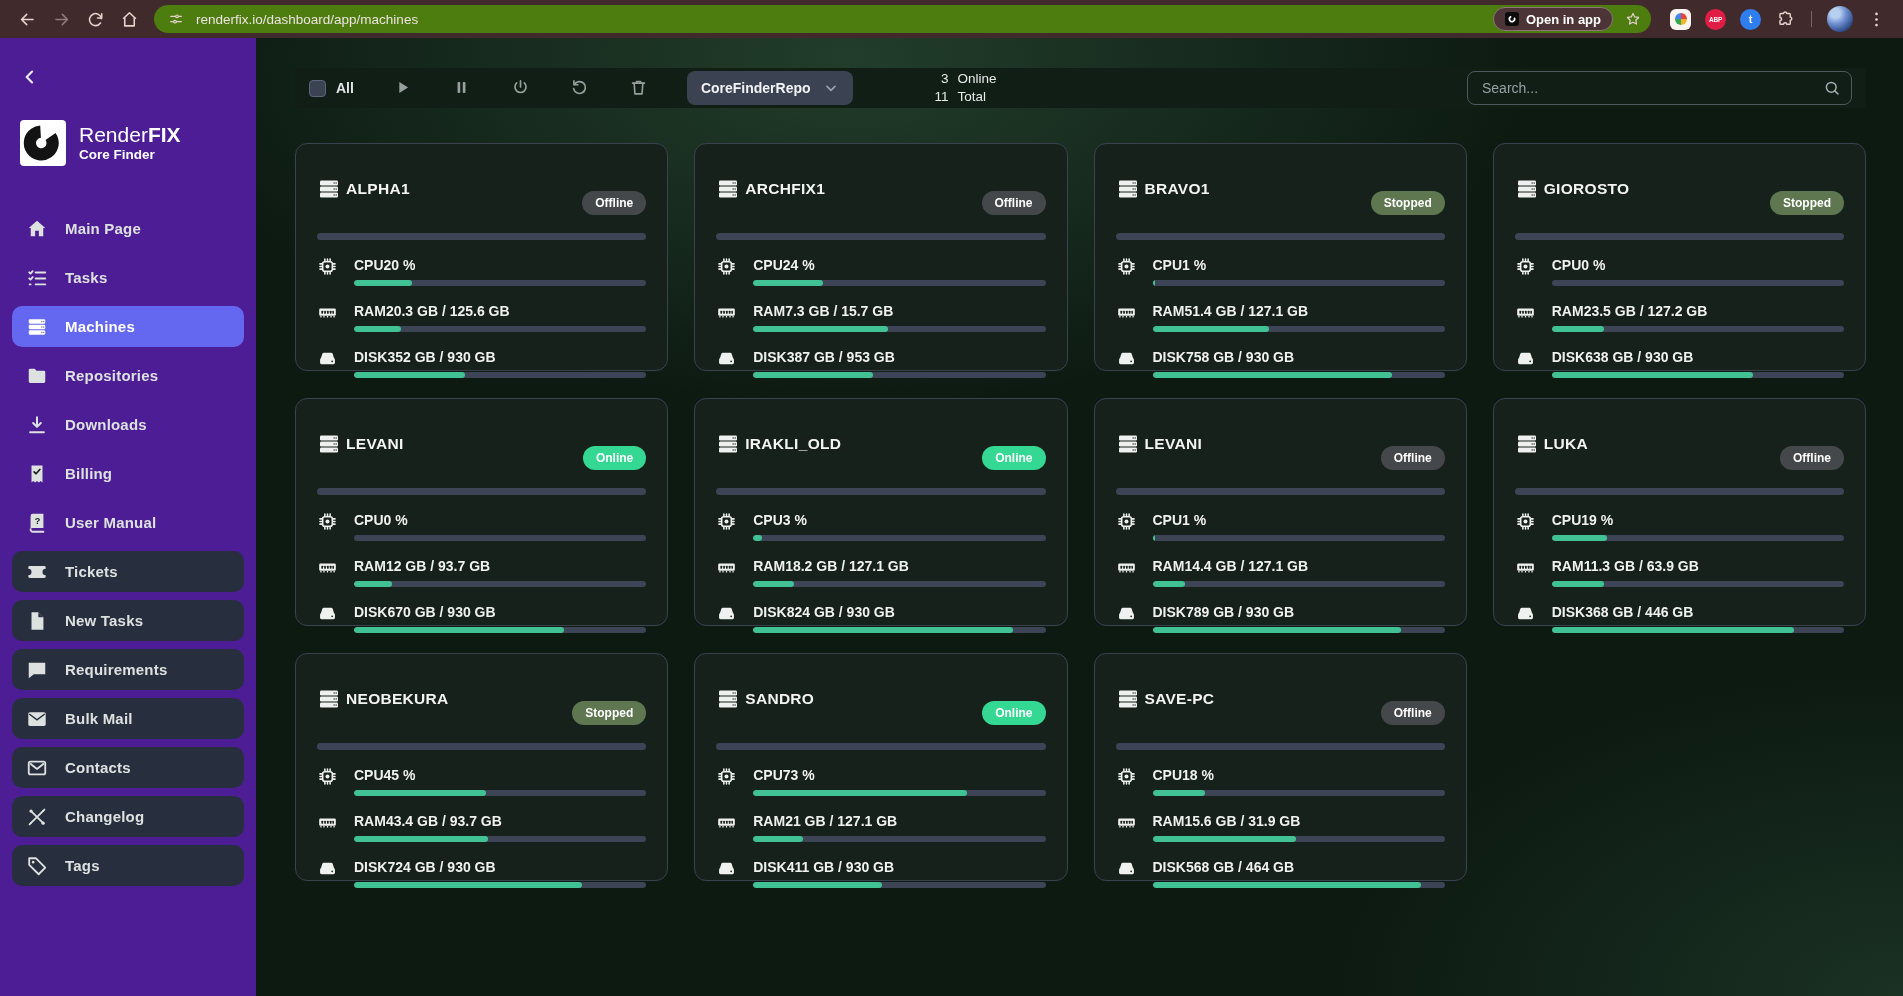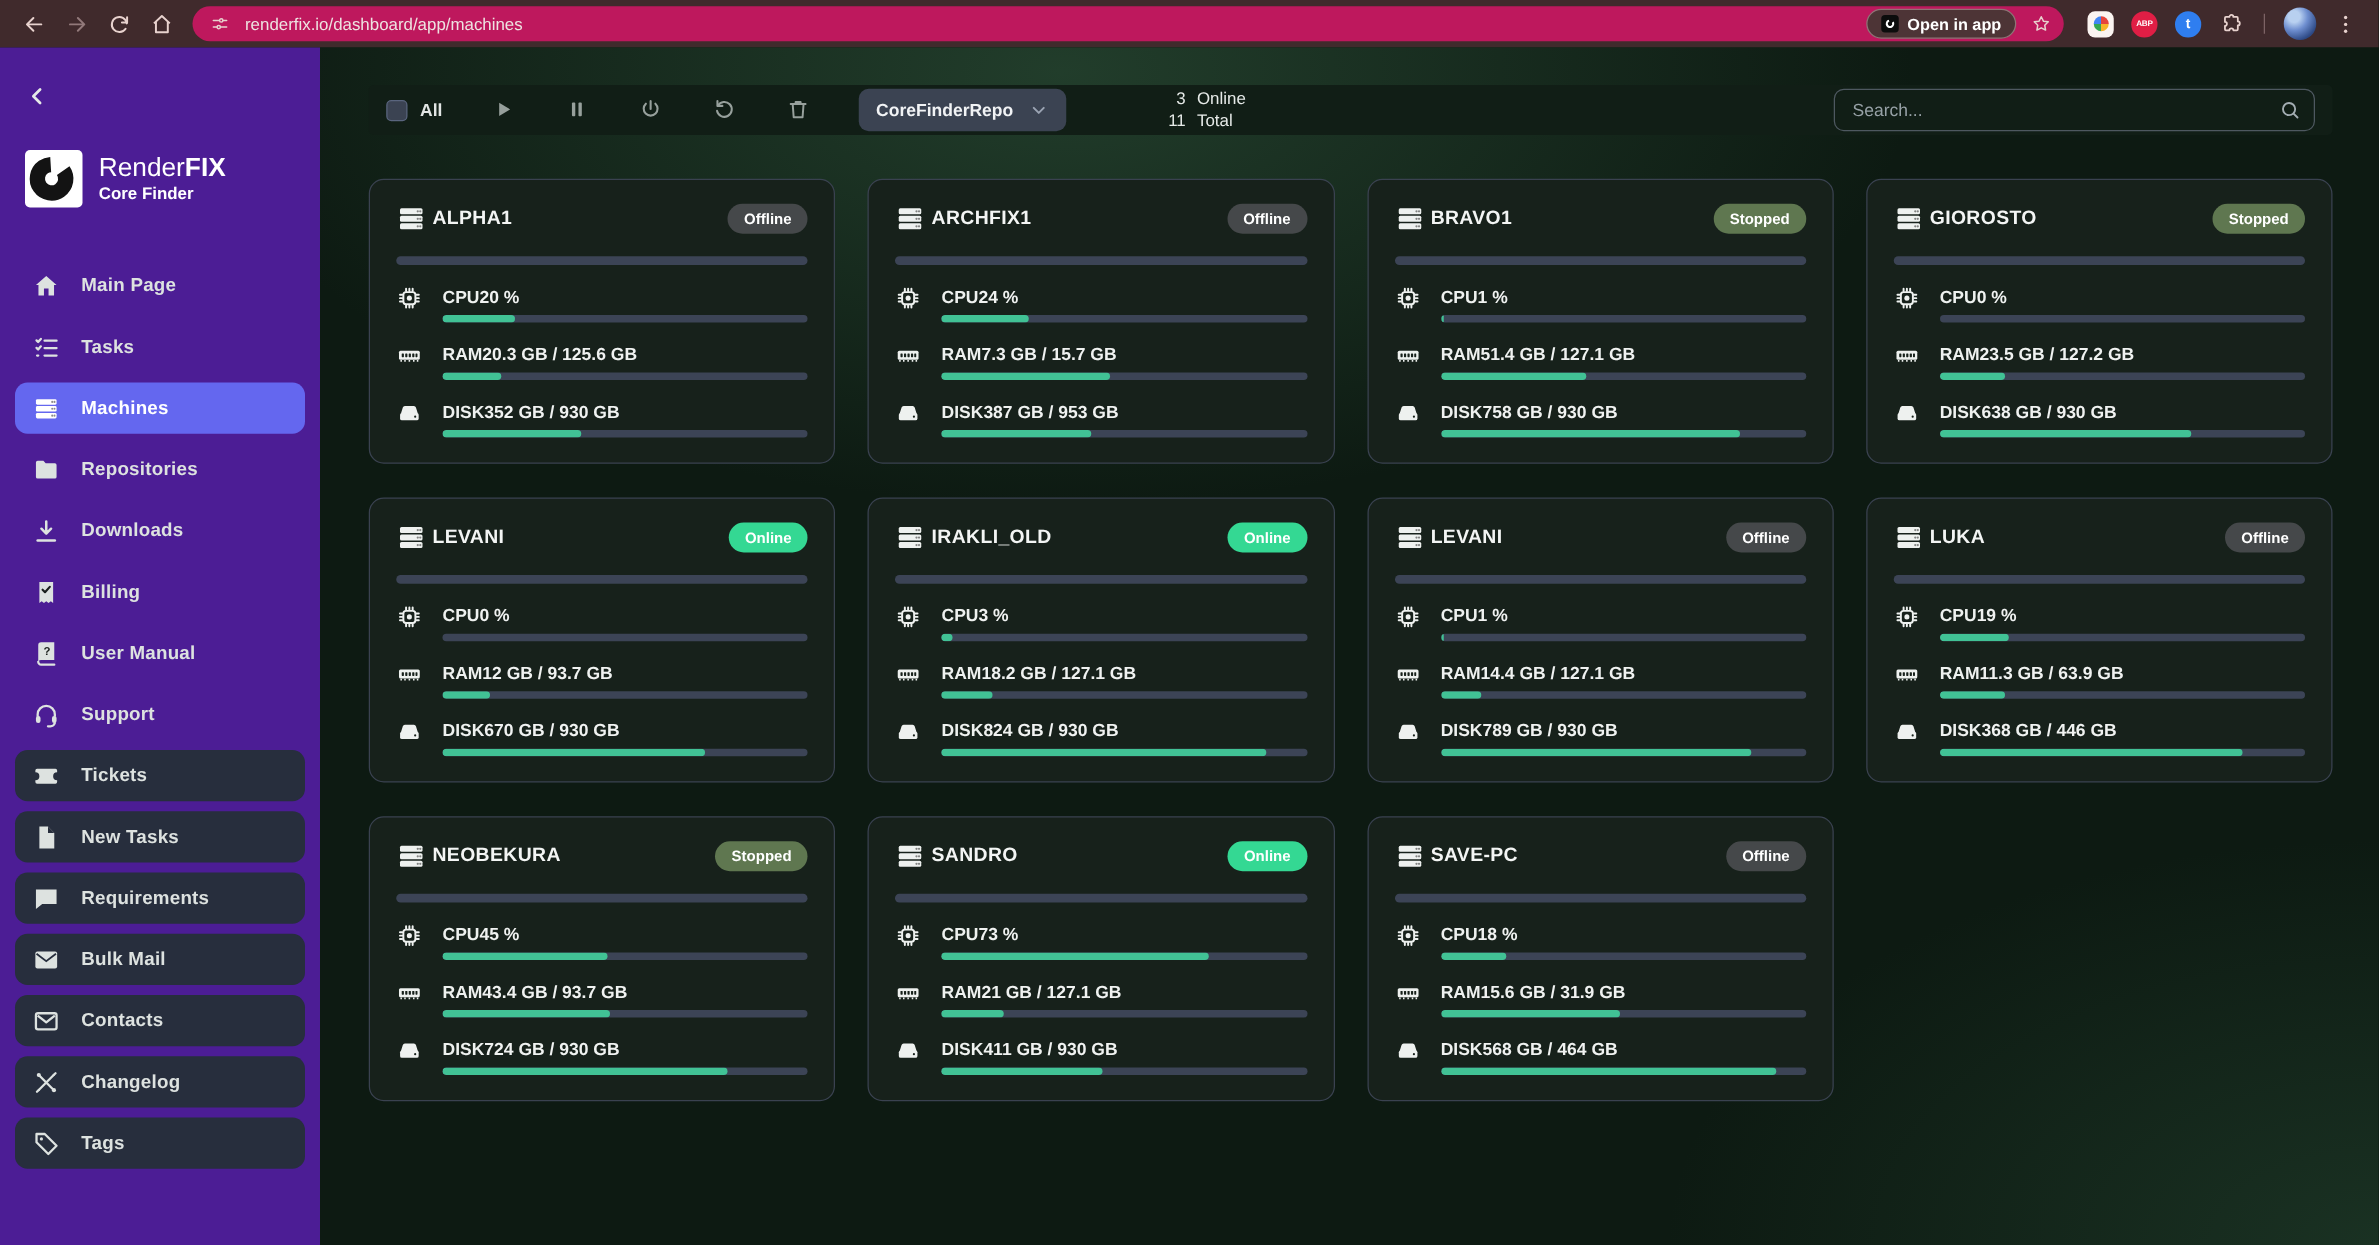--- a/index.html
+++ b/index.html
@@ -6,21 +6,21 @@
   body{width:1903px;height:996px;overflow:hidden;background:#0d1a12;
        font-family:"Liberation Sans","DejaVu Sans",sans-serif;
        -webkit-user-select:none;}
   .screen{width:1903px;height:996px;display:flex;flex-direction:column;}
 
   
   .browser-bar{height:38px;flex:none;background:#402a2c;display:flex;align-items:center;padding:0 12px;gap:4px;}
   .bicon{width:30px;height:30px;border-radius:50%;display:flex;align-items:center;justify-content:center;color:#e8d2ce;flex:none;cursor:pointer;}
   .bicon svg{width:19px;height:19px;display:block;}
   .bicon.dim{color:#92797a;}
-  .omnibox{flex:1;height:28px;background:#be185d;border-radius:14px;display:flex;align-items:center;padding:0 6px 0 10px;margin:0 10px 0 6px;gap:8px;min-width:0;}
+  .omnibox{flex:1;height:28px;background:#4d7c0f;border-radius:14px;display:flex;align-items:center;padding:0 6px 0 10px;margin:0 10px 0 6px;gap:8px;min-width:0;}
   .omnibox .bicon{width:24px;height:24px;}
   .omnibox .bicon svg{width:16px;height:16px;}
   .url{color:#eee3e1;font-size:13.5px;white-space:nowrap;}
   .ob-spacer{flex:1;}
   .openapp{display:flex;align-items:center;gap:7px;background:#4d3436;border:1px solid #8f7476;border-radius:13px;height:22px;padding:0 11px;color:#fff;font-size:13px;font-weight:600;cursor:pointer;flex:none;}
   .oa-ic{width:14px;height:14px;background:#0c0c0c;border-radius:3px;display:flex;align-items:center;justify-content:center;flex:none;}
   .oa-ic svg{width:10px;height:10px;display:block;}
   .ext{width:21px;height:21px;border-radius:50%;display:flex;align-items:center;justify-content:center;flex:none;margin:0 5px;cursor:pointer;}
   .ext.photos{background:#fbf4f1;border-radius:6px;}
   .pin{width:12px;height:12px;border-radius:50%;background:conic-gradient(#e5443c 0 25%,#f7b329 25% 50%,#36a852 50% 75%,#4285f4 75% 100%);}
@@ -75,21 +75,21 @@
   .s-icon{width:18px;height:18px;color:#a3adb2;display:flex;flex:none;}
   .s-icon svg{width:18px;height:18px;display:block;}
 
   
   .grid{margin-top:35px;display:grid;grid-template-columns:repeat(4,1fr);gap:27px 26px;}
   .card{background:#17211b;border:1px solid #3a4250;border-radius:12px;height:228px;box-sizing:border-box;padding:19px 21px;cursor:pointer;}
   .card-head{display:flex;align-items:center;gap:5px;}
   .c-icon{width:24px;height:24px;color:#eef1ef;display:flex;flex:none;}
   .c-icon svg{width:24px;height:24px;display:block;}
   .m-name{font-size:15.5px;font-weight:700;color:#f3f5f4;letter-spacing:.3px;white-space:nowrap;}
-  .badge{margin-left:auto;height:24px;border-radius:12px;padding:0 13px;display:flex;align-items:center;font-size:12px;font-weight:700;color:#fff;flex:none;}
+  .badge{margin-left:auto;height:24px;border-radius:12px;padding:0 13px;display:flex;align-items:center;font-size:12px;font-weight:700;color:#fff;flex:none;margin-top:28px;}
   .badge.online{background:#34d893;}
   .badge.stopped{background:#5f7750;}
   .badge.offline{background:#45484a;}
   .top-track{height:7px;border-radius:4px;background:#3c4456;margin-top:18px;}
   .metric{display:flex;gap:16px;margin-top:15px;align-items:flex-start;}
   .metric .c-icon{width:21px;height:21px;margin-top:1px;}
   .metric .c-icon svg{width:21px;height:21px;}
   .m-body{flex:1;min-width:0;}
   .m-line{display:flex;align-items:center;height:20px;}
   .m-label{font-size:14px;font-weight:700;color:#eef1ef;}
@@ -268,31 +268,20 @@
             <span class="nav-icon">
               <svg viewBox="0 0 24 24" fill="currentColor">
                 <path d="M5 4.5A2.5 2.5 0 0 1 7.5 2H19v15.5H7.5A2.5 2.5 0 0 0 5 19z"></path>
                 <path d="M5 19a2.5 2.5 0 0 0 2.5 2.5H19" fill="none" stroke="currentColor" stroke-width="2" stroke-linecap="round"></path>
                 <text x="9.6" y="13" font-size="10" font-weight="bold" font-family="Liberation Sans, sans-serif" fill="#1b201e">?</text>
               </svg>
             </span>
             <span class="nav-label">User Manual</span>
           </div>
 
-          <div class="nav-item default">
-            <span class="nav-icon">
-              <svg viewBox="0 0 24 24" fill="none" stroke="currentColor" stroke-width="2">
-                <path d="M4.5 13.5v-2a7.5 7.5 0 0 1 15 0v2"></path>
-                <rect x="3" y="12.8" width="4" height="6.2" rx="1.9" fill="currentColor" stroke="none"></rect>
-                <rect x="17" y="12.8" width="4" height="6.2" rx="1.9" fill="currentColor" stroke="none"></rect>
-                <path d="M19.5 19a4.2 4.2 0 0 1-4.2 2.9h-1.8" stroke-linecap="round"></path>
-              </svg>
-            </span>
-            <span class="nav-label">Support</span>
-          </div>
 
           <div class="nav-item pill">
             <span class="nav-icon">
               <svg viewBox="0 0 24 24" fill="currentColor">
                 <path d="M2.5 8.5V7A1.5 1.5 0 0 1 4 5.5h16A1.5 1.5 0 0 1 21.5 7v1.5a3.5 3.5 0 0 0 0 7V17a1.5 1.5 0 0 1-1.5 1.5H4A1.5 1.5 0 0 1 2.5 17v-1.5a3.5 3.5 0 0 0 0-7z"></path>
               </svg>
             </span>
             <span class="nav-label">Tickets</span>
           </div>
 

